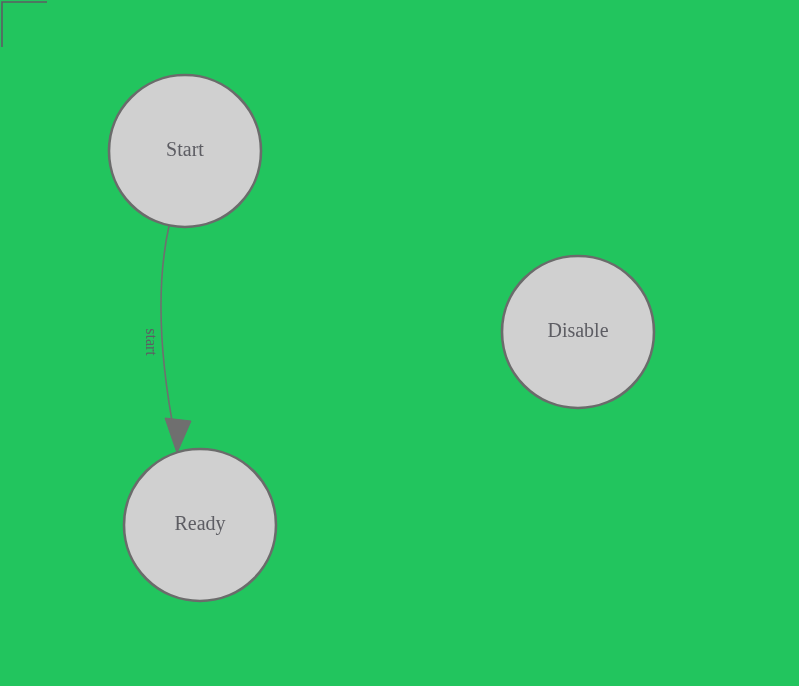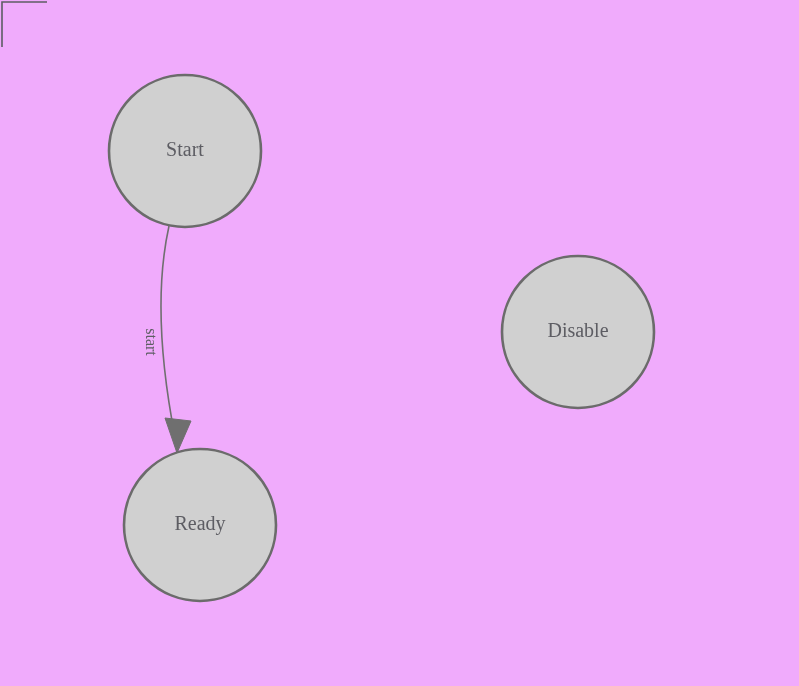--- a/index.html
+++ b/index.html
@@ -57,21 +57,21 @@
   }
   .corner-mark {
     fill: none;
     stroke: #5d5d63;
     stroke-width: 1.6;
   }
 </style>
 </head>
 <body>
 
-<div id="canvas-wrap" style="width: 799px; height: 686px; background: #f0abfc;">
+<div id="canvas-wrap" style="width: 799px; height: 686px; background: #22c55e;">
   <svg id="diagram" viewBox="0 0 799 686">
 
     <path class="corner-mark" id="corner-mark-path" d="M 2 47 L 2 2 L 47 2" stroke="#5d5d63"></path>
 
     <g>
       <path class="edge-path" id="edge-0-path" d="M 169 226 C 156 285 160 360 175 437" stroke="#6f6f6f"></path>
       <polygon class="edge-arrowhead" id="edge-0-arrow" points="165,418 191,421 177,453" fill="#6f6f6f" stroke="#6f6f6f"></polygon>
       <text class="edge-label" id="edge-0-label" x="150" y="342" fill="#5d5d63" transform="rotate(90 150 342)">start</text>
     </g>
 

